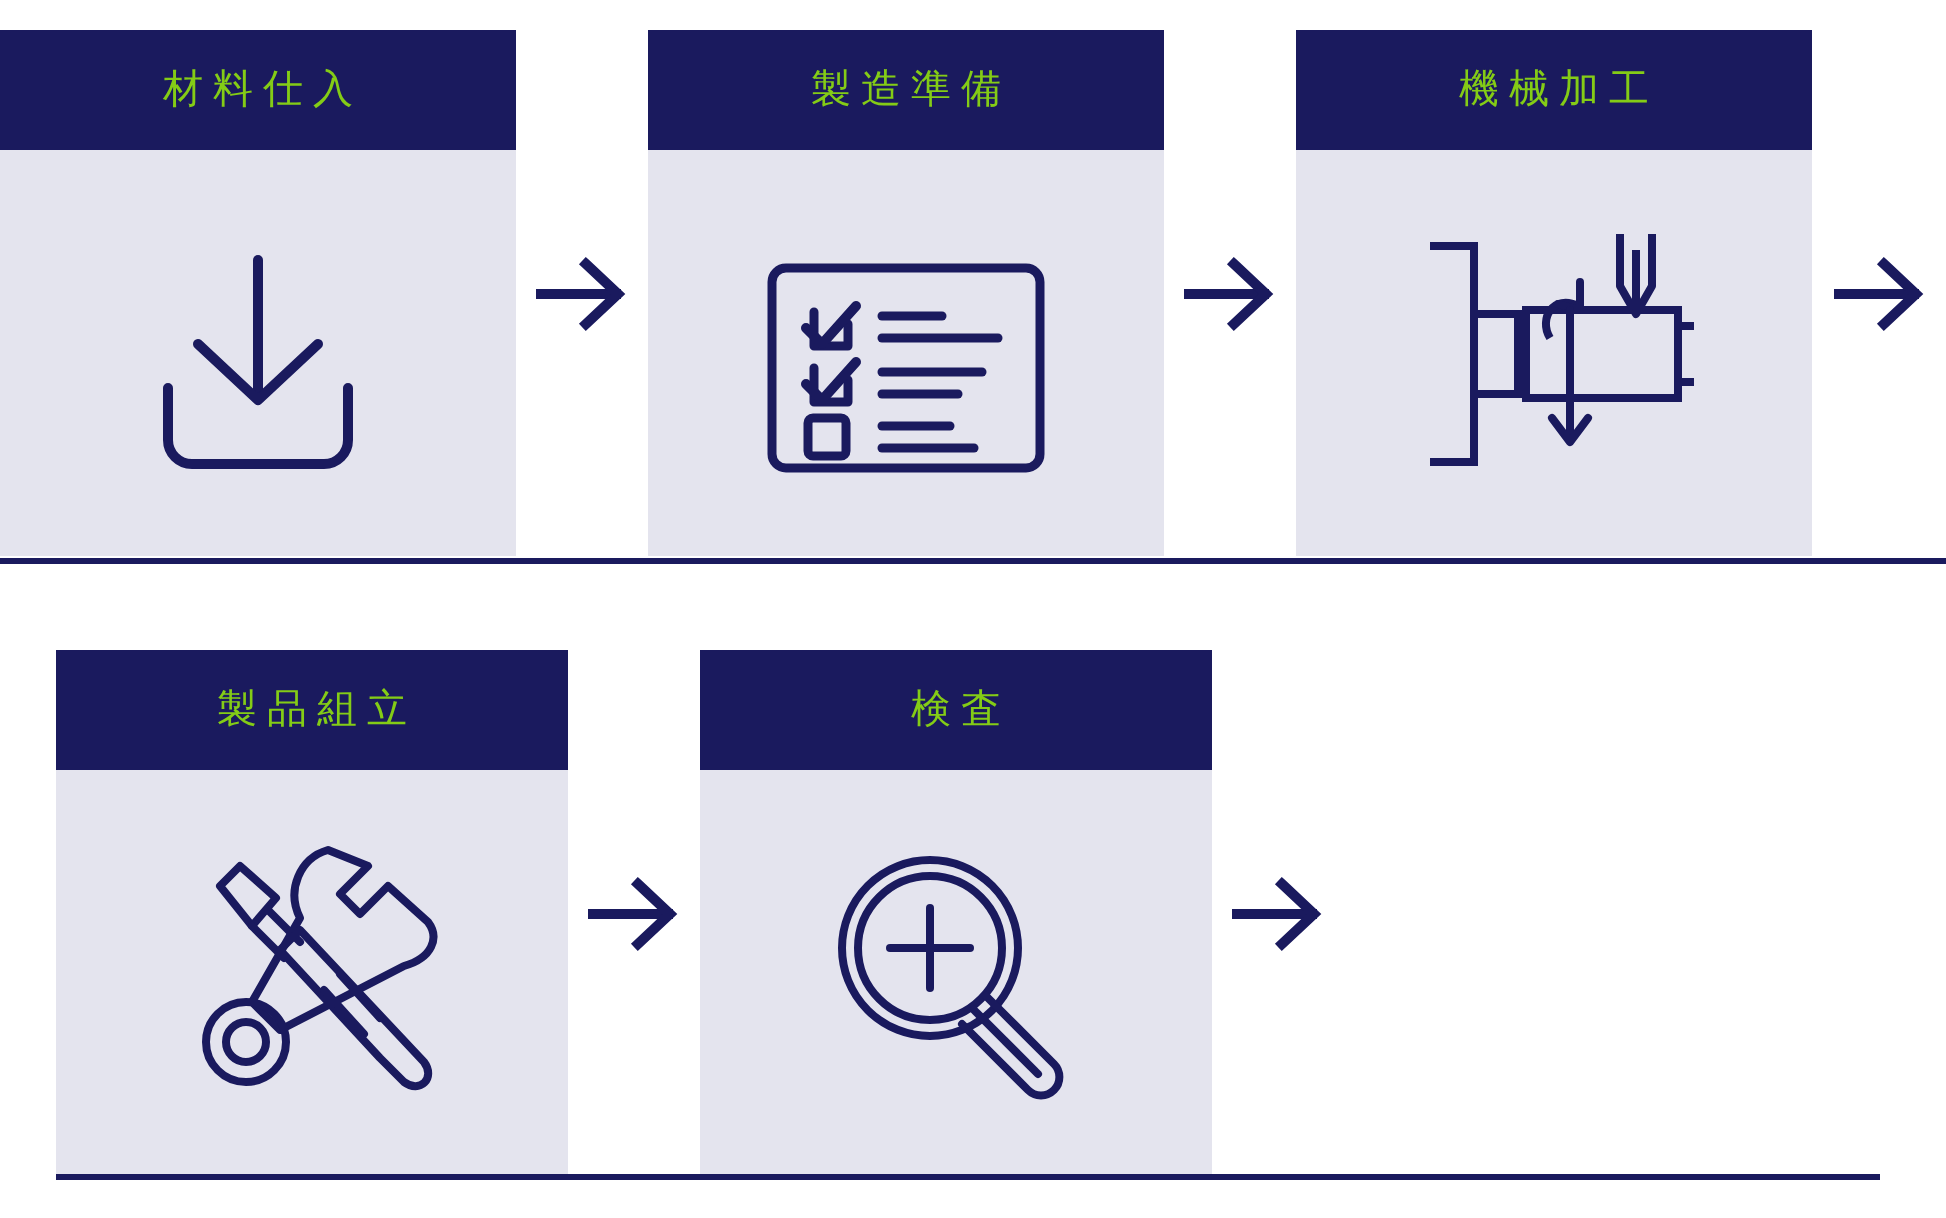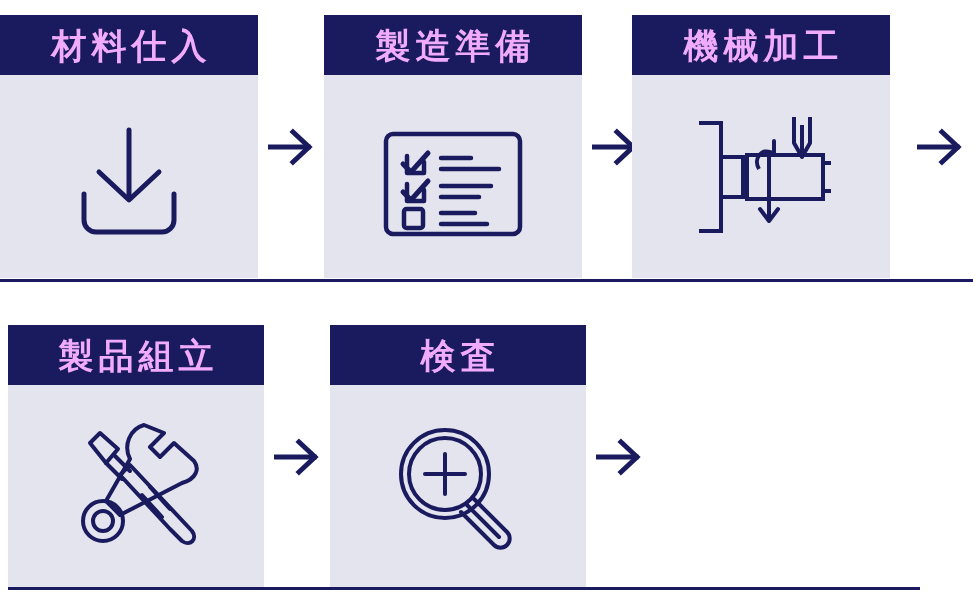--- a/index.html
+++ b/index.html
@@ -18,21 +18,21 @@
     width: 973px;
     height: 609px;
     background: #ffffff;
   }
 
   
   .row {
     position: absolute;
   }
   #row-1 { left: 0px;  top: 15px;  width: 973px; height: 267px; }
-  #row-2 { left: 8px; top: 325px; width: 912px; height: 265px; }
+  #row-2 { left: 28px; top: 325px; width: 912px; height: 265px; }
 
   
   .row-rule {
     position: absolute;
     left: 0;
     height: 3px;
     background: #1a1a5e;
   }
   #row-1 .row-rule { bottom: 0px; width: 973px; }
   #row-2 .row-rule { bottom: 0px; width: 912px; }
@@ -51,27 +51,27 @@
 
   .step-header {
     height: 60px;
     background: #1a1a5e;
     display: flex;
     align-items: center;
     justify-content: center;
     flex: 0 0 auto;
   }
   .step-title {
-    color: #f0abfc;
-    font-size: 35px;
+    color: #84cc16;
+    font-size: 20px;
     letter-spacing: 5px;
     text-indent: 5px;
     line-height: 1;
     white-space: nowrap;
-    font-weight: 700;
+    font-weight: 400;
   }
 
   .step-body {
     flex: 1 1 auto;
     background: #e4e4ee;
     display: flex;
     align-items: center;
     justify-content: center;
   }
   .step-icon {
@@ -89,21 +89,21 @@
     align-items: center;
     justify-content: center;
   }
   .connector svg { display: block; }
 
   
   #step-1 { left: 0px; }
   #conn-1 { left: 258px; }
   #step-2 { left: 324px; gap: 14px; }
   #conn-2 { left: 582px; }
-  #step-3 { left: 632px; }
+  #step-3 { left: 648px; }
   #conn-3 { left: 906px; width: 67px; }
 
   
   #step-4 { left: 0px; }
   #conn-4 { left: 256px; }
   #step-5 { left: 322px; }
   #conn-5 { left: 578px; }
   #step-6 { left: 644px; width: 268px; }
 </style>
 </head>

